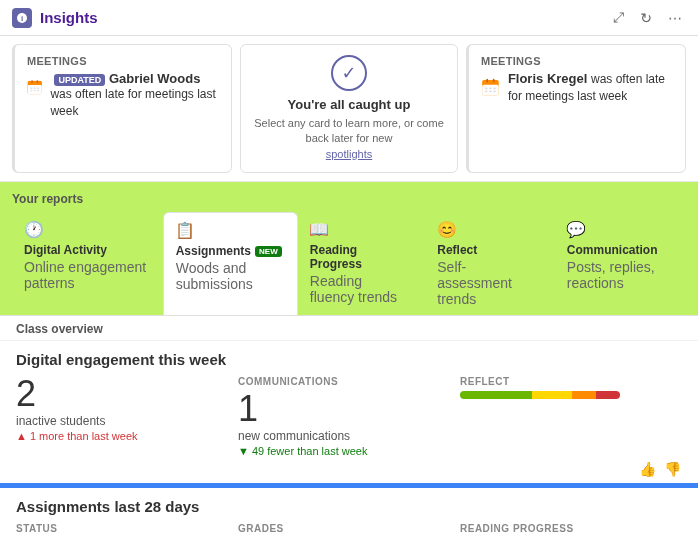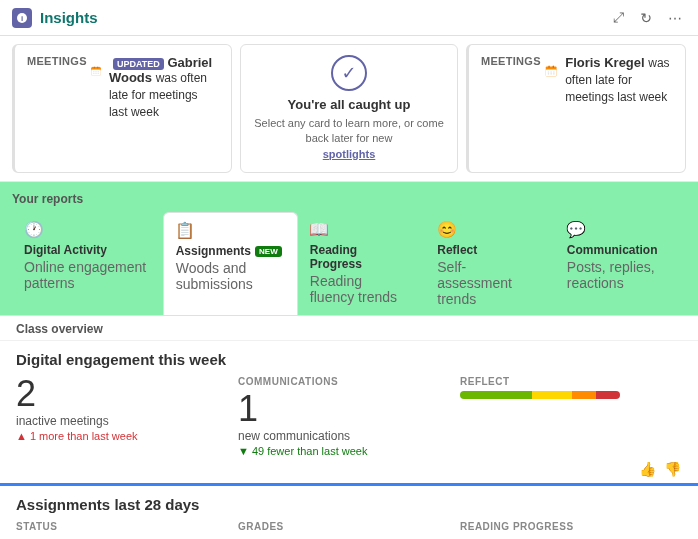--- a/index.html
+++ b/index.html
@@ -6,57 +6,57 @@
     body { font-family: 'Segoe UI', Arial, sans-serif; background: #f5f5f5; font-size: 13px; color: #333; width: 698px; height: 539px; overflow: hidden; }
 
     
     .header {
       display: flex; align-items: center; justify-content: space-between;
       background: #fff; padding: 6px 12px; border-bottom: 1px solid #e0e0e0; height: 36px;
     }
     .header-left { display: flex; align-items: center; gap: 8px; }
     .header-icon { width: 20px; height: 20px; background: #6264a7; border-radius: 4px; display: flex; align-items: center; justify-content: center; }
     .header-icon svg { fill: white; }
-    .header-title { font-size: 15px; font-weight: 600; color: #0f766e; }
+    .header-title { font-size: 15px; font-weight: 600; color: #4c1d95; }
     .header-actions { display: flex; gap: 8px; align-items: center; }
     .header-btn { background: none; border: none; cursor: pointer; color: #666; font-size: 14px; padding: 2px 4px; }
 
     
     .spotlight-section { background: #fff; padding: 8px 12px; border-bottom: 1px solid #e8e8e8; }
     .spotlight-cards { display: flex; gap: 8px; }
-    .spotlight-card { border: 1px solid #e0e0e0; border-radius: 6px; padding: 10px 12px; flex: 1; min-height: 80px; display: flex; flex-direction: row; gap: 4px; position: relative; }
+    .spotlight-card { border: 1px solid #e0e0e0; border-radius: 6px; padding: 10px 12px; flex: 1; min-height: 80px; display: flex; flex-direction: column; gap: 4px; position: relative; }
     .spotlight-card.left-border { border-left: 3px solid #e0e0e0; }
     .spotlight-card-header { font-size: 11px; font-weight: 600; color: #666; text-transform: uppercase; letter-spacing: 0.3px; }
     .spotlight-card-content { display: flex; align-items: flex-start; gap: 8px; }
     .card-text { font-size: 12px; color: #333; line-height: 1.4; }
     .updated-badge { background: #6264a7; color: white; font-size: 9px; padding: 1px 4px; border-radius: 3px; font-weight: 600; margin-left: 4px; vertical-align: middle; }
     .card-name { font-weight: 600; }
     .center-card { display: flex; flex-direction: column; align-items: center; justify-content: center; text-align: center; gap: 4px; }
     .check-circle { width: 36px; height: 36px; border: 2px solid #6264a7; border-radius: 50%; display: flex; align-items: center; justify-content: center; color: #6264a7; font-size: 18px; margin-bottom: 2px; }
     .caught-up-title { font-size: 13px; font-weight: 600; color: #333; }
     .caught-up-sub { font-size: 11px; color: #666; line-height: 1.4; }
-    .caught-up-link { color: #6264a7; text-decoration: underline; cursor: pointer; font-weight: bold; }
-
-    
-    .reports-section { background: #86efac; padding: 6px 12px 0; }
+    .caught-up-link { color: #6264a7; text-decoration: underline; cursor: pointer; }
+
+    
+    .reports-section { background: #bef264; padding: 6px 12px 0; }
     .section-label { font-size: 12px; font-weight: 600; color: #555; padding: 4px 0 6px; }
     .report-tabs { display: flex; gap: 0; }
     .report-tab { display: flex; flex-direction: column; align-items: flex-start; padding: 8px 16px 8px 12px; cursor: pointer; border-radius: 6px 6px 0 0; gap: 2px; min-width: 100px; }
     .report-tab.active { background: #fff; border: 1px solid #e0e0e0; border-bottom: none; }
     .tab-icon { font-size: 16px; margin-bottom: 2px; color: #6264a7; }
     .tab-label { font-size: 12px; font-weight: 600; color: #333; display: flex; align-items: center; gap: 4px; }
     .tab-sub { font-size: 14px; color: #666; }
     .new-badge { background: #107c10; color: white; font-size: 8px; padding: 1px 4px; border-radius: 3px; font-weight: 700; }
 
     
     .overview-section { background: #fff; border-top: 1px solid #e0e0e0; }
     .overview-label { font-size: 12px; font-weight: 600; color: #555; padding: 6px 16px 4px; border-bottom: 1px solid #f0f0f0; }
 
     
-    .engagement-block { padding: 10px 16px 6px; border-bottom: 3px solid #3b82f6; }
+    .engagement-block { padding: 10px 16px 6px; border-bottom: 5px solid #3b82f6; }
     .block-title { font-size: 15px; color: #333; margin-bottom: 8px; }
     .block-title span { font-weight: 700; }
     .metrics-row { display: flex; gap: 0; }
     .metric-col { flex: 1; padding-right: 16px; }
     .metric-label { font-size: 10px; font-weight: 700; color: #888; letter-spacing: 0.5px; text-transform: uppercase; margin-bottom: 4px; }
     .metric-value { font-size: 36px; font-weight: 300; color: #333; line-height: 1; margin-bottom: 2px; }
     .metric-desc { font-size: 12px; color: #555; margin-bottom: 2px; }
     .metric-change { font-size: 11px; display: flex; align-items: center; gap: 3px; }
     .metric-change.up { color: #d13438; }
     .metric-change.down { color: #107c10; }
@@ -215,21 +215,21 @@
   <div class="engagement-block">
     <div class="block-title">
       <span>Digital engagement</span>
       <span style="font-weight:400"> </span>
       <span>this week</span>
     </div>
     <div class="metrics-row">
 
       <div class="metric-col">
         <div class="metric-value">2</div>
-        <div class="metric-desc">inactive meetings</div>
+        <div class="metric-desc">inactive students</div>
         <div class="metric-change up">
           <span class="triangle-up">▲</span>
           <span>1 more than last week</span>
         </div>
       </div>
 
       <div class="metric-col">
         <div class="metric-label">COMMUNICATIONS</div>
         <div class="metric-value">1</div>
         <div class="metric-desc">new communications</div>

